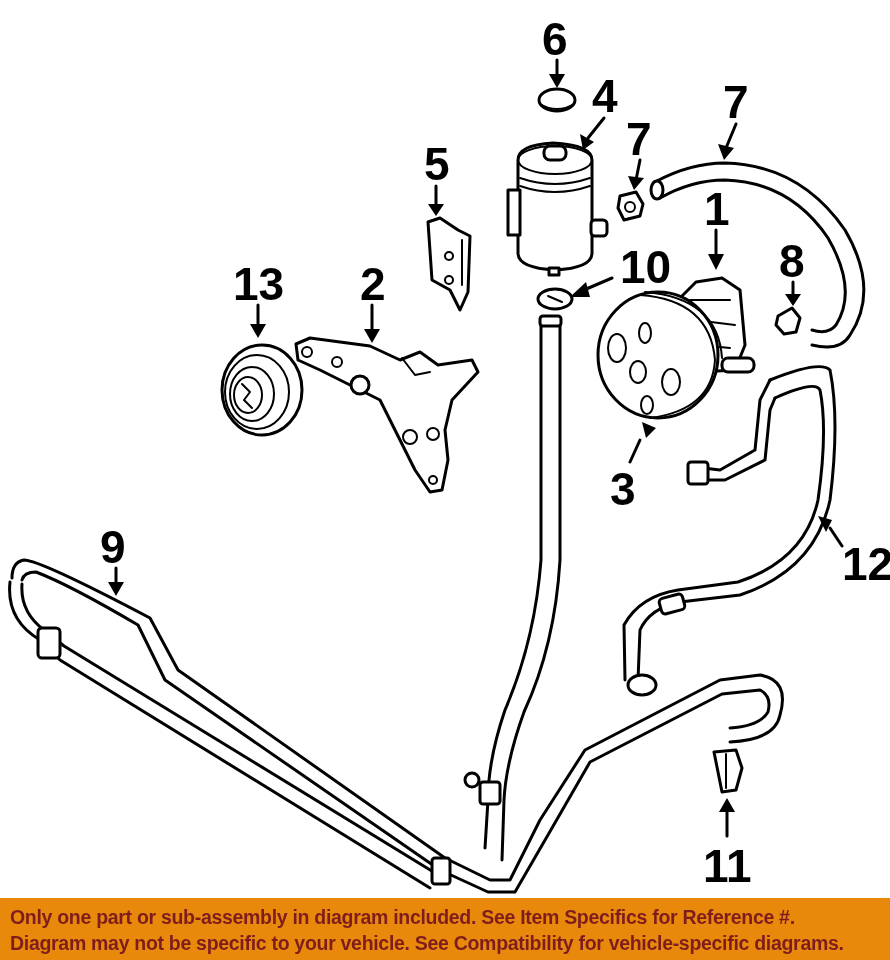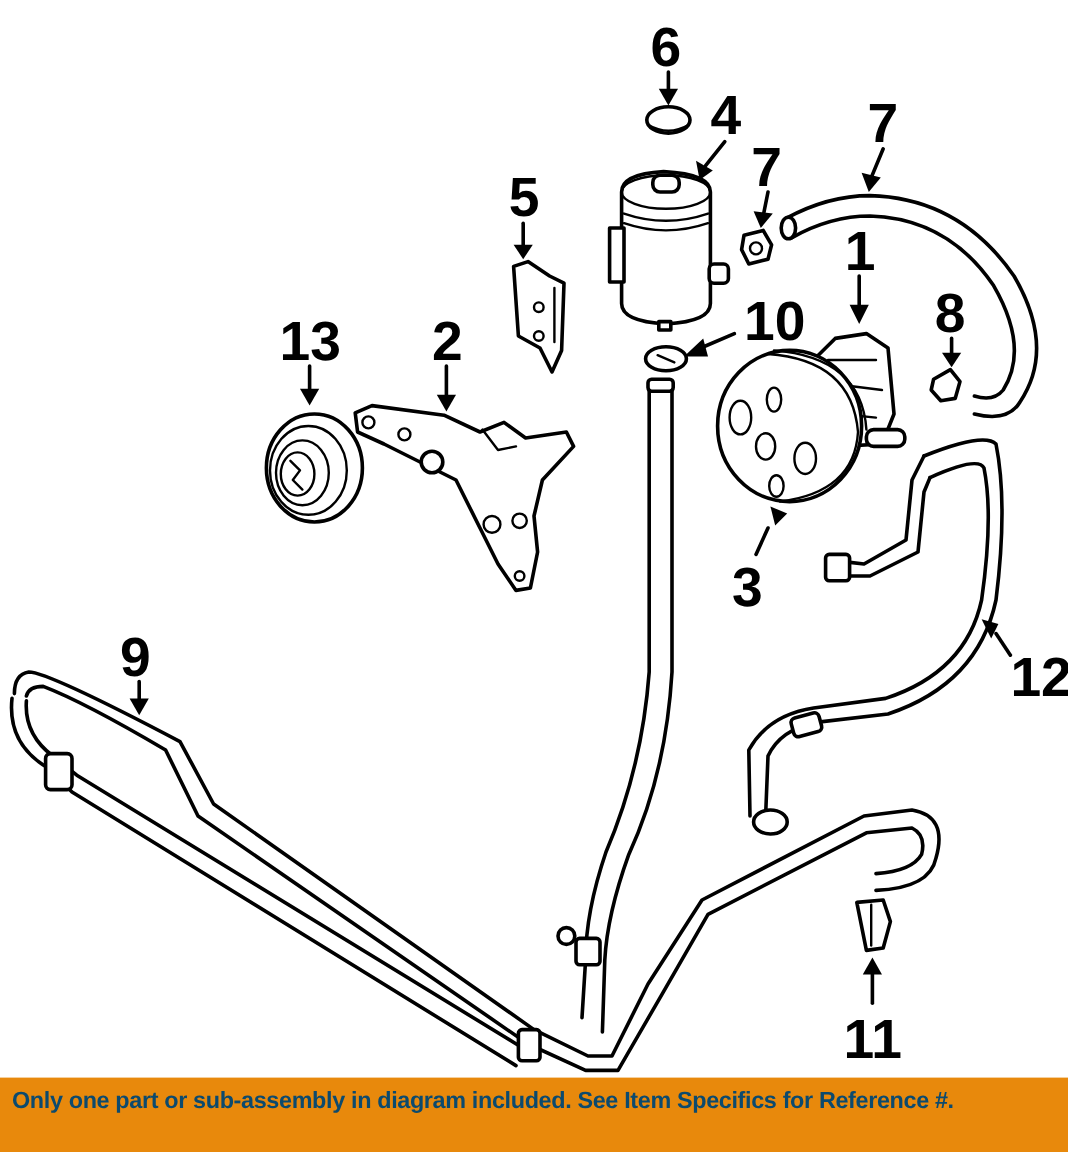--- a/index.html
+++ b/index.html
@@ -5,21 +5,21 @@
     html, body { margin: 0; padding: 0; background: #ffffff; }
     body { width: 890px; height: 960px; position: relative; overflow: hidden; font-family: "Liberation Sans", sans-serif; }
     #diagram { position: absolute; left: 0; top: 0; width: 890px; height: 898px; }
     #diagram svg { width: 890px; height: 898px; display: block; }
     .callout { font-family: "Liberation Sans", sans-serif; font-weight: bold; font-size: 46px; fill: #000; }
     .stroke { fill: none; stroke: #000; stroke-width: 3; stroke-linejoin: round; stroke-linecap: round; }
     .thin { fill: none; stroke: #000; stroke-width: 2; stroke-linejoin: round; stroke-linecap: round; }
     .part-fill { fill: #fff; stroke: #000; stroke-width: 3; stroke-linejoin: round; }
     .arrow { fill: #000; }
     #banner { position: absolute; left: 0; top: 898px; width: 890px; height: 62px; background: #E8890C; box-sizing: border-box; padding: 6px 10px 0 10px; }
-    #banner .line { font-family: "Liberation Sans", sans-serif; font-weight: bold; font-size: 19.5px; line-height: 26px; color: #0c4a6e; white-space: nowrap; letter-spacing: -0.3px; }
+    #banner .line { font-family: "Liberation Sans", sans-serif; font-weight: bold; font-size: 19.5px; line-height: 26px; color: #7f1d1d; white-space: nowrap; letter-spacing: -0.3px; }
   </style>
 </head>
 <body>
 
 <div id="diagram">
   <svg viewBox="0 0 890 898" xmlns="http://www.w3.org/2000/svg">
 
     <g>
       <text class="callout" x="542" y="55">6</text>
       <line class="stroke" x1="557" y1="60" x2="557" y2="80"></line>
@@ -199,13 +199,14 @@
     <g>
       <polygon class="arrow" points="719,812 735,812 727,798"></polygon>
       <line class="stroke" x1="727" y1="810" x2="727" y2="836"></line>
       <text class="callout" x="703" y="882">11</text>
     </g>
   </svg>
 </div>
 
 <div id="banner">
   <div class="line">Only one part or sub-assembly in diagram included. See Item Specifics for Reference #.</div>
+  <div class="line">Diagram may not be specific to your vehicle. See Compatibility for vehicle-specific diagrams.</div>
 </div>
 
 </body></html>

